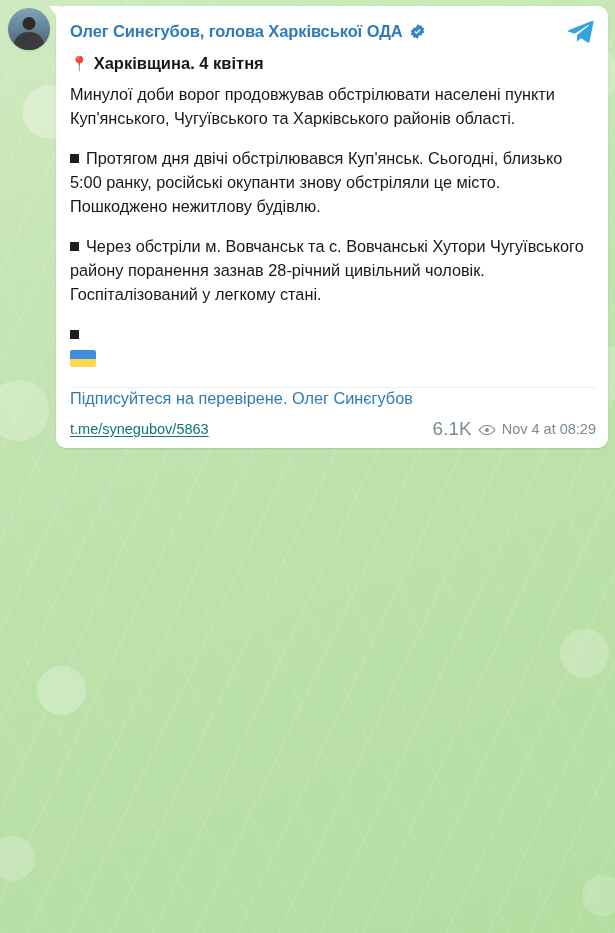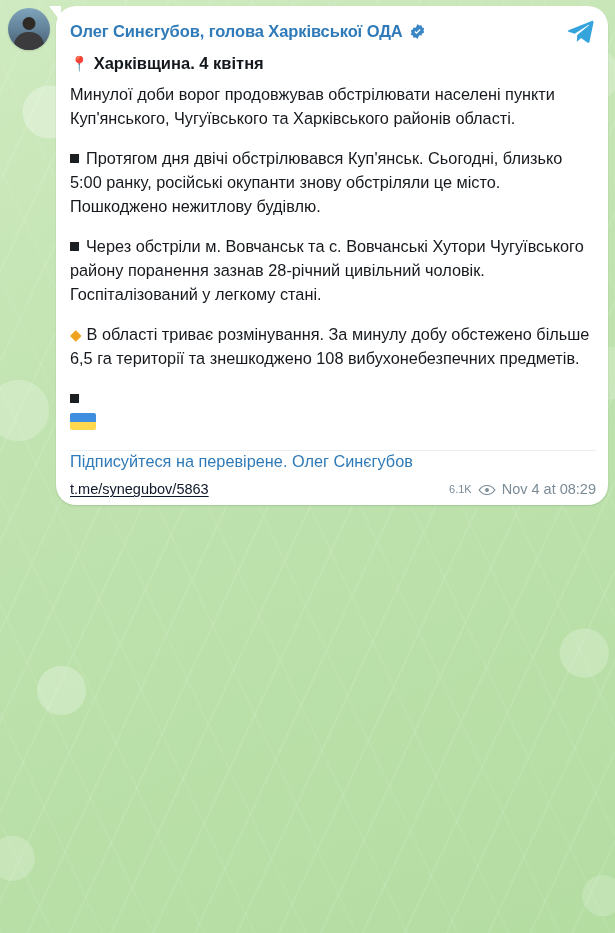--- a/index.html
+++ b/index.html
@@ -73,21 +73,21 @@
     border-radius: 14px 14px 0 0;
     background: #3b3b3d;
     left: 50%;
     transform: translateX(-50%);
     bottom: 0;
   }
 
   .bubble {
     position: relative;
     background: #ffffff;
-    border-radius: 20px;
+    border-radius: 10px;
     padding: 10px 12px 8px 14px;
     width: 540px;
     box-shadow: 0 1px 2px rgba(0,0,0,0.12);
   }
   .bubble::before {
     content: "";
     position: absolute;
     left: -7px;
     top: 0;
     width: 12px;
@@ -172,32 +172,32 @@
   .signature-inner { display: inline-block; }
 
   .footer {
     display: flex;
     align-items: center;
     margin-top: 10px;
     font-size: 14.5px;
     color: #6d7d89;
   }
   .link {
-    color: #0f172a;
+    color: #0f766e;
     text-decoration: underline;
     text-underline-offset: 2px;
   }
   .footer-right {
     margin-left: auto;
     display: flex;
     align-items: center;
     gap: 6px;
     color: #7b8b96;
   }
-  .views { font-size: 11px; }
+  .views { font-size: 19px; }
   .eye { width: 18px; height: 12px; }
   .date { font-size: 14.5px; }
 </style>
 </head>
 <body>
 
 <div class="wallpaper"></div>
 
 <div class="message-row">
 
@@ -229,21 +229,20 @@
     </div>
 
     <p class="para"><span>Минулої доби ворог продовжував обстрілювати населені пункти Куп'янського, Чугуївського та Харківського районів області.</span></p>
 
     <p class="para"><span class="bullet-sq"></span><span>Протягом дня двічі обстрілювався Куп'янськ. Сьогодні, близько 5:00 ранку, російські окупанти знову обстріляли це місто. Пошкоджено нежитлову будівлю.</span></p>
 
 
     <p class="para"><span class="bullet-sq"></span><span>Через обстріли м. Вовчанськ та с. Вовчанські Хутори Чугуївського району поранення зазнав 28-річний цивільний чоловік. Госпіталізований у легкому стані.</span></p>
 
 
-    <p class="para"><span class="diamond">◆</span><span>В області триває розмінування. За минулу добу обстежено більше 6,5 га території та знешкоджено 108 вибухонебезпечних предметів.</span></p>
 
     <p class="para"><span class="bullet-sq"></span>
       <br><span class="flag"></span>
     </p>
 
     <p class="signature"><span class="signature-inner">Підписуйтеся на перевірене. Олег Синєгубов</span></p>
 
     <div class="footer">
       <span class="link">t.me/synegubov/5863</span>
       <span class="footer-right">

